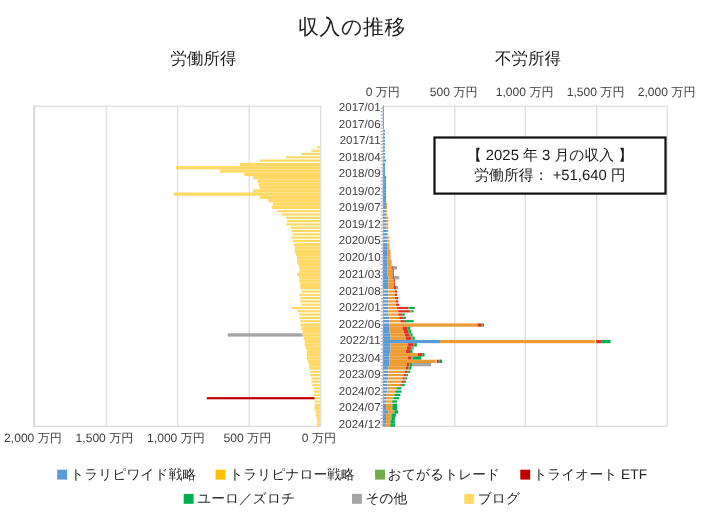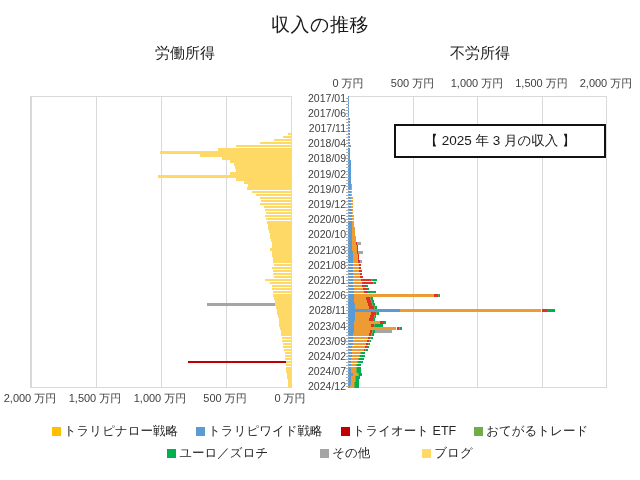--- a/index.html
+++ b/index.html
@@ -955,21 +955,21 @@
       <div class="cat-tick" style="top: 190px;"></div>
       <div class="cat-tick" style="top: 193px;"></div>
       <div class="cat-tick" style="top: 196px;"></div>
       <div class="cat-tick" style="top: 199px;"></div>
       <div class="cat-label" style="top: 194px;">2022/06</div>
       <div class="cat-tick" style="top: 202px;"></div>
       <div class="cat-tick" style="top: 205px;"></div>
       <div class="cat-tick" style="top: 208px;"></div>
       <div class="cat-tick" style="top: 211px;"></div>
       <div class="cat-tick" style="top: 214px;"></div>
-      <div class="cat-label" style="top: 209px;">2028/11</div>
+      <div class="cat-label" style="top: 209px;">2022/11</div>
       <div class="cat-tick" style="top: 217px;"></div>
       <div class="cat-tick" style="top: 221px;"></div>
       <div class="cat-tick" style="top: 224px;"></div>
       <div class="cat-tick" style="top: 227px;"></div>
       <div class="cat-tick" style="top: 230px;"></div>
       <div class="cat-label" style="top: 225px;">2023/04</div>
       <div class="cat-tick" style="top: 233px;"></div>
       <div class="cat-tick" style="top: 236px;"></div>
       <div class="cat-tick" style="top: 239px;"></div>
       <div class="cat-tick" style="top: 242px;"></div>
@@ -990,39 +990,40 @@
       <div class="cat-tick" style="top: 278px;"></div>
       <div class="cat-tick" style="top: 281px;"></div>
       <div class="cat-tick" style="top: 284px;"></div>
       <div class="cat-tick" style="top: 287px;"></div>
       <div class="cat-tick" style="top: 290px;"></div>
       <div class="cat-label" style="top: 285px;">2024/12</div>
     </div>
 
   <div class="abs" id="info-box">
     <div class="line">【 2025 年 3 月の収入 】</div>
+    <div class="line">労働所得： +51,640 円</div>
   </div>
 
   <div id="legend">
     <div class="legend-row legend-row-1">
+        <div class="legend-item">
+          <span class="swatch" style="background: rgb(91, 155, 213);"></span>
+          <span>トラリピワイド戦略</span>
+        </div>
         <div class="legend-item">
           <span class="swatch" style="background: rgb(255, 192, 0);"></span>
           <span>トラリピナロー戦略</span>
         </div>
         <div class="legend-item">
-          <span class="swatch" style="background: rgb(91, 155, 213);"></span>
-          <span>トラリピワイド戦略</span>
+          <span class="swatch" style="background: rgb(112, 173, 71);"></span>
+          <span>おてがるトレード</span>
         </div>
         <div class="legend-item">
           <span class="swatch" style="background: rgb(192, 0, 0);"></span>
           <span>トライオート ETF</span>
-        </div>
-        <div class="legend-item">
-          <span class="swatch" style="background: rgb(112, 173, 71);"></span>
-          <span>おてがるトレード</span>
         </div>
       </div>
     <div class="legend-row legend-row-2">
         <div class="legend-item">
           <span class="swatch" style="background: rgb(0, 176, 80);"></span>
           <span>ユーロ／ズロチ</span>
         </div>
         <div class="legend-item">
           <span class="swatch" style="background: rgb(165, 165, 165);"></span>
           <span>その他</span>

